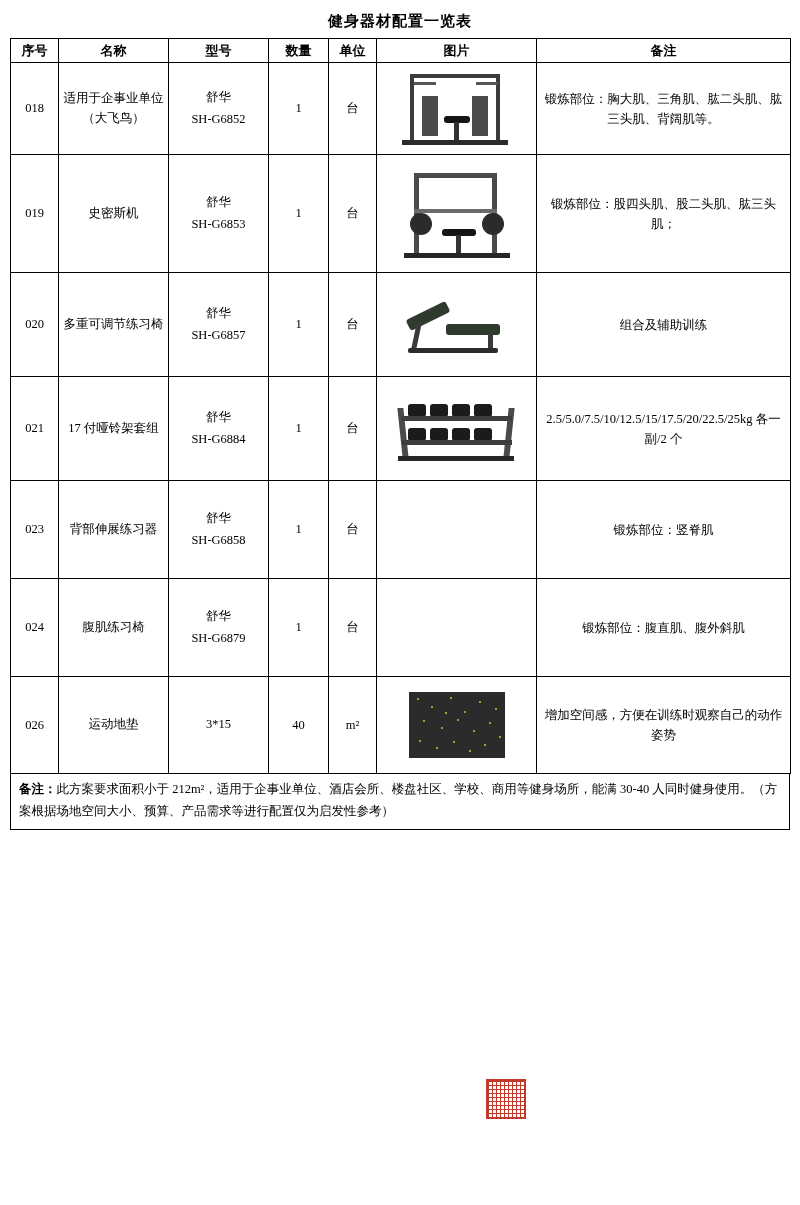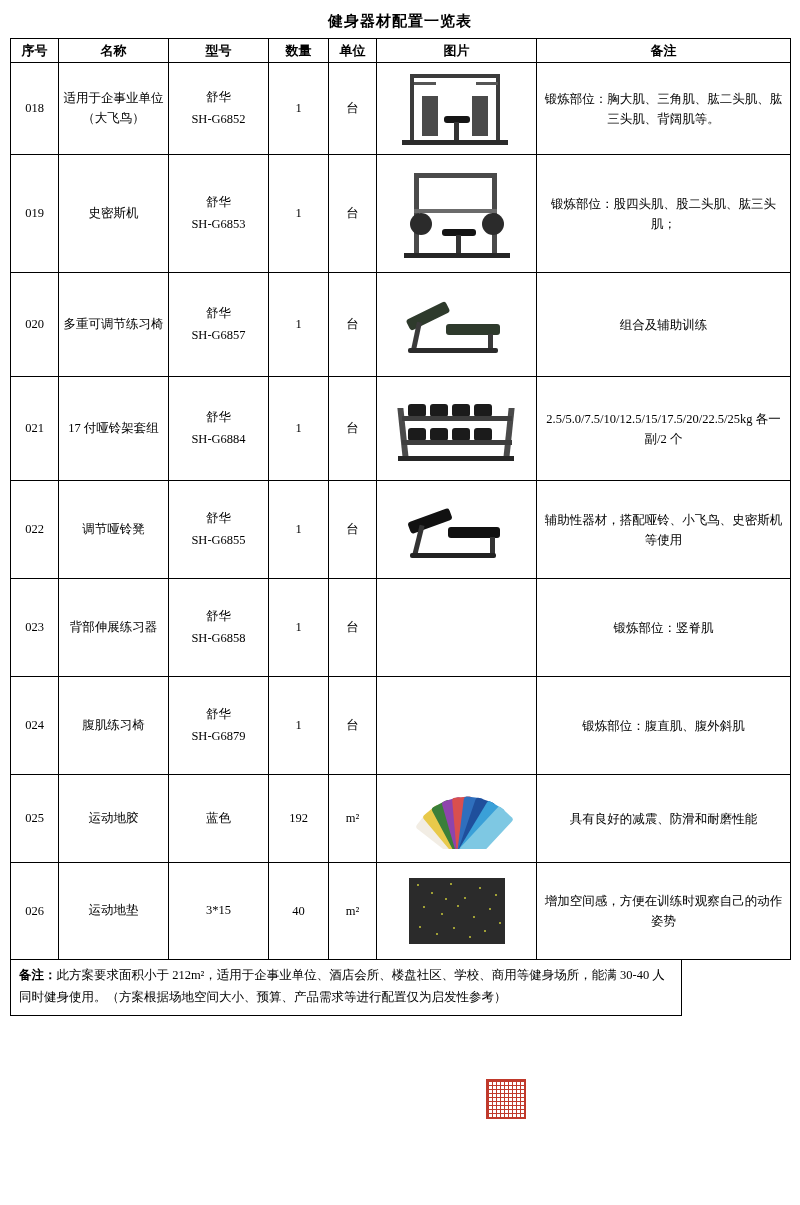--- a/index.html
+++ b/index.html
@@ -163,21 +163,21 @@
   .mirrorpic { height: 58px; position: relative; overflow:hidden; background: linear-gradient(#d9d2c6, #bfb6a6);}
   .mirrorpic .wall { position:absolute; left:0; top:0; width:100%; height:36px; background: linear-gradient(#cfcabc,#b9b2a2);}
   .mirrorpic .floor { position:absolute; left:0; top:36px; width:100%; height:22px; background: linear-gradient(#a88f73,#8a7359);}
   .mirrorpic .m1 { position:absolute; left:6px; top:6px; width:44px; height:28px; background: linear-gradient(135deg,#eef0ef,#c9cfd2); border:1px solid #9aa0a2;}
   .mirrorpic .m2 { position:absolute; left:54px; top:6px; width:40px; height:28px; background: linear-gradient(135deg,#e6e9ea,#c2c8cb); border:1px solid #9aa0a2;}
   .mirrorpic .mat1 { position:absolute; left:10px; top:42px; width:40px; height:8px; background:#9b7fc4; border-radius:2px; transform: rotate(-6deg);}
   .mirrorpic .mat2 { position:absolute; left:62px; top:44px; width:46px; height:8px; background:#6fa8b8; border-radius:2px; transform: rotate(5deg);}
 
   
   .footnote {
-    width: 672px;
+    width: 780px;
     border: 1px solid #000;
     border-top: none;
     font-size: 12.5px;
     line-height: 1.75;
     padding: 5px 8px 6px 8px;
     text-align: left;
   }
   .footnote b { font-weight: bold; }
 
   
@@ -334,40 +334,20 @@
             <span class="db" style="left:38px; top:34px; width:18px;"></span>
             <span class="db" style="left:60px; top:34px; width:18px;"></span>
             <span class="db" style="left:82px; top:34px; width:18px;"></span>
             <span class="bar rail2"></span>
               <span class="bar base"></span>
           </div>
         </td>
         <td class="note">2.5/5.0/7.5/10/12.5/15/17.5/20/22.5/25kg 各一副/2 个</td>
       </tr>
 
-      <tr style="height:98px">
-        <td class="idx">022</td>
-        <td class="name">调节哑铃凳</td>
-        <td class="model">
-          <div>舒华</div>
-          <div>SH-G6855</div>
-        </td>
-        <td>1</td>
-        <td>台</td>
-        <td class="imgcell">
-          <div class="photo mach m022">
-            <span class="pad back"></span>
-              <span class="pad seat"></span>
-            <span class="bar lg1"></span>
-              <span class="bar lg2"></span>
-              <span class="bar base"></span>
-          </div>
-        </td>
-        <td class="note">辅助性器材，搭配哑铃、小飞鸟、史密斯机等使用</td>
-      </tr>
 
       <tr style="height:98px">
         <td class="idx">023</td>
         <td class="name">背部伸展练习器</td>
         <td class="model">
           <div>舒华</div>
           <div>SH-G6858</div>
         </td>
         <td>1</td>
         <td>台</td>
@@ -392,41 +372,20 @@
         <td>台</td>
         <td class="imgcell">
           <div class="photo mach m024">
             <span class="rollA"></span><span class="rollB"></span>
             <span class="deck"></span><span class="lg1"></span><span class="lg2"></span><span class="base"></span>
           </div>
         </td>
         <td class="note">锻炼部位：腹直肌、腹外斜肌</td>
       </tr>
 
-      <tr style="height:88px">
-        <td class="idx">025</td>
-        <td class="name">运动地胶</td>
-        <td class="model">蓝色</td>
-        <td>192</td>
-        <td>m²</td>
-        <td class="imgcell">
-          <div class="photo floorpic">
-            <span class="fan" style="transform: rotate(-52deg); background:#f2ede4;"></span>
-            <span class="fan" style="transform: rotate(-40deg); background:#e8c94a;"></span>
-            <span class="fan" style="transform: rotate(-28deg); background:#3a7f3a;"></span>
-            <span class="fan" style="transform: rotate(-16deg); background:#8e44ad;"></span>
-            <span class="fan" style="transform: rotate(-5deg);  background:#d94f4f;"></span>
-            <span class="fan" style="transform: rotate(7deg);   background:#2f6fbd;"></span>
-            <span class="fan" style="transform: rotate(19deg);  background:#1f4f9c;"></span>
-            <span class="fan" style="transform: rotate(31deg);  background:#3aa0d8;"></span>
-            <span class="fan" style="transform: rotate(43deg);  background:#7ec8e3;"></span>
-          </div>
-        </td>
-        <td class="note">具有良好的减震、防滑和耐磨性能</td>
-      </tr>
 
       <tr style="height:97px">
         <td class="idx">026</td>
         <td class="name">运动地垫</td>
         <td class="model">3*15</td>
         <td>40</td>
         <td>m²</td>
         <td class="imgcell">
           <div class="matpic">
             <i style="left:8px;top:6px"></i>

